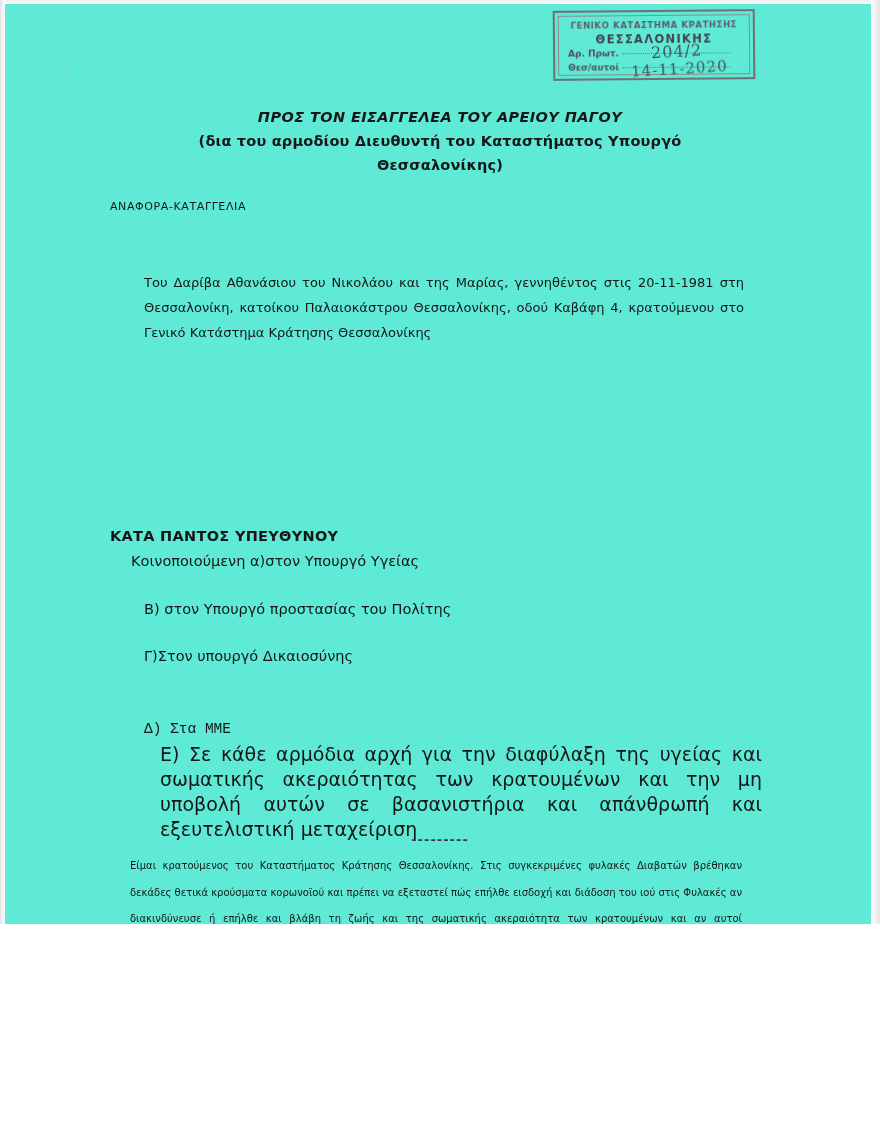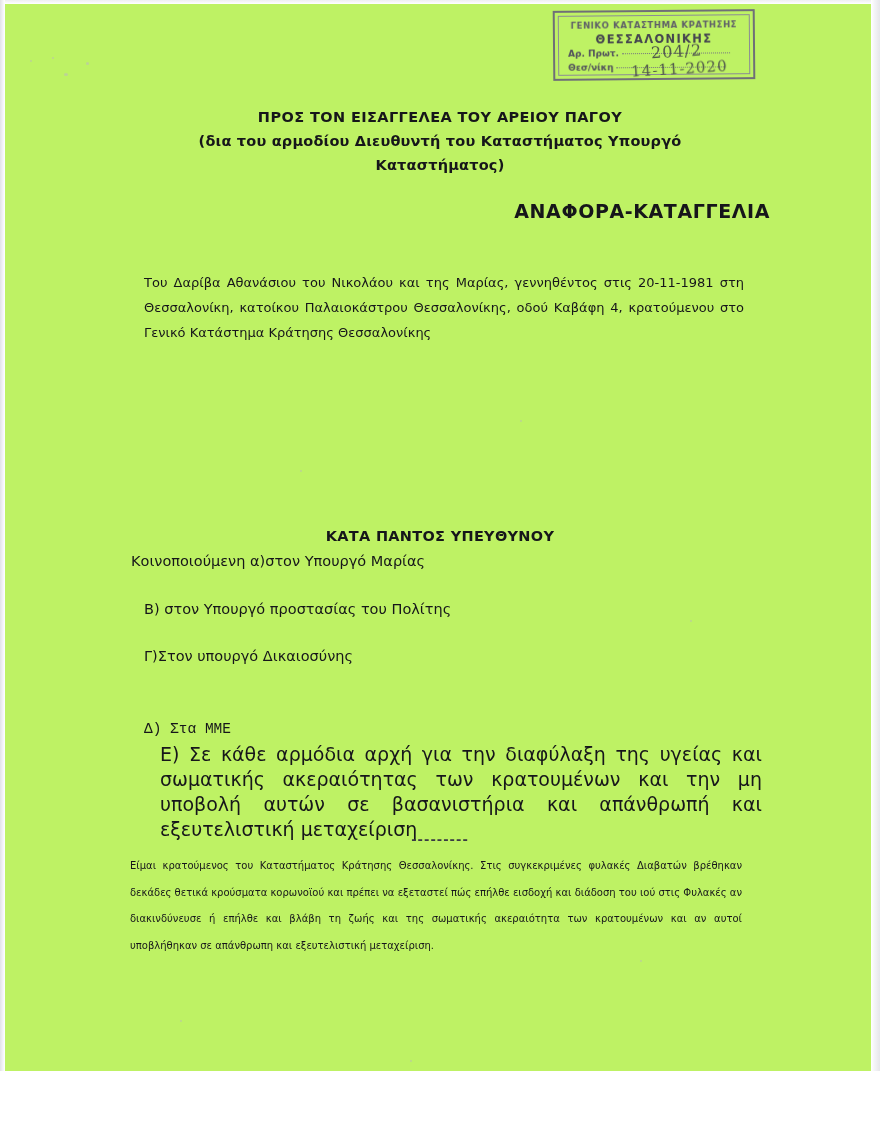--- a/index.html
+++ b/index.html
@@ -3,22 +3,22 @@
 <meta charset="utf-8">
 <style>
   html, body {
     margin: 0;
     padding: 0;
     background: #ffffff;
   }
   .page {
     position: relative;
     width: 880px;
-    height: 1071px;
-    background: #bef264;
+    height: 924px;
+    background: #5eead4;
     overflow: hidden;
     font-family: "DejaVu Sans", "Liberation Sans", sans-serif;
     color: #16161a;
   }
   
   .scan-edge-left {
     position: absolute;
     left: 0; top: 0;
     width: 5px; height: 1124px;
     background: linear-gradient(to right, #e2e2e6, #f7f7f9 70%, #ffffff);
@@ -115,50 +115,50 @@
     position: absolute;
     left: 110px;
     top: 105px;
     width: 660px;
     text-align: center;
     font-weight: bold;
     font-size: 14.5px;
     line-height: 24px;
     letter-spacing: .2px;
   }
-  .title-l1 { letter-spacing: .4px; }
+  .title-l1 { letter-spacing: .4px; font-style: italic; }
   .title-l2, .title-l3 { }
 
   .report-title {
     position: absolute;
     left: 110px;
     top: 200px;
     width: 660px;
-    text-align: right;
-    font-weight: bold;
-    font-size: 19px;
+    text-align: left;
+    font-weight: normal;
+    font-size: 11px;
     letter-spacing: .6px;
   }
 
   .intro-para {
     position: absolute;
     left: 144px;
     top: 270px;
     width: 600px;
     font-size: 13px;
     line-height: 25px;
     text-align: justify;
   }
 
   .against-title {
     position: absolute;
     left: 110px;
     top: 528px;
     width: 660px;
-    text-align: center;
+    text-align: left;
     font-weight: bold;
     font-size: 14.5px;
     letter-spacing: .3px;
   }
 
   .recipient {
     position: absolute;
     left: 144px;
     font-size: 14.5px;
     line-height: 25px;
@@ -233,40 +233,40 @@
   <div class="speckle" style="left:410px;top:1060px;width:2px;height:2px;"></div>
 
   <div class="stamp">
     <div class="stamp-inner">
       <div class="stamp-l1">ΓΕΝΙΚΟ ΚΑΤΑΣΤΗΜΑ ΚΡΑΤΗΣΗΣ</div>
       <div class="stamp-l2">ΘΕΣΣΑΛΟΝΙΚΗΣ</div>
       <div class="stamp-row r1">
         <span>Αρ. Πρωτ.</span><span class="stamp-dots"></span>
       </div>
       <div class="stamp-row r2">
-        <span>Θεσ/νίκη</span><span class="stamp-dots"></span>
+        <span>Θεσ/αυτοί</span><span class="stamp-dots"></span>
       </div>
       <div class="hand h1">204/2</div>
       <div class="hand h2">14-11-2020</div>
     </div>
   </div>
 
   <div class="title-block">
     <div class="title-l1">ΠΡΟΣ ΤΟΝ ΕΙΣΑΓΓΕΛΕΑ ΤΟΥ ΑΡΕΙΟΥ ΠΑΓΟΥ</div>
     <div class="title-l2">(δια του αρμοδίου Διευθυντή του Καταστήματος Υπουργό</div>
-    <div class="title-l3">Καταστήματος)</div>
+    <div class="title-l3">Θεσσαλονίκης)</div>
   </div>
 
   <div class="report-title">ΑΝΑΦΟΡΑ-ΚΑΤΑΓΓΕΛΙΑ</div>
 
   <div class="intro-para">Του Δαρίβα Αθανάσιου του Νικολάου και της Μαρίας, γεννηθέντος στις 20-11-1981 στη Θεσσαλονίκη, κατοίκου Παλαιοκάστρου Θεσσαλονίκης, οδού Καβάφη 4, κρατούμενου στο Γενικό Κατάστημα Κράτησης Θεσσαλονίκης</div>
 
   <div class="against-title">ΚΑΤΑ ΠΑΝΤΟΣ ΥΠΕΥΘΥΝΟΥ</div>
 
-  <div class="recipient r-a">Κοινοποιούμενη α)στον Υπουργό Μαρίας</div>
+  <div class="recipient r-a">Κοινοποιούμενη α)στον Υπουργό Υγείας</div>
   <div class="recipient r-g">Γ)Στον υπουργό Δικαιοσύνης</div>
   <div class="recipient r-b">Β) στον Υπουργό προστασίας του Πολίτης</div>
   <div class="recipient r-d">Δ) Στα ΜΜΕ</div>
   <div class="recipient-e">Ε) Σε κάθε αρμόδια αρχή για την διαφύλαξη της υγείας και σωματικής ακεραιότητας των κρατουμένων και την μη υποβολή αυτών σε βασανιστήρια και απάνθρωπή και εξευτελιστική μεταχείριση</div>
 
   <div class="divider">---------</div>
 
   <div class="closing-para">Είμαι κρατούμενος του Καταστήματος Κράτησης Θεσσαλονίκης. Στις συγκεκριμένες φυλακές Διαβατών βρέθηκαν δεκάδες θετικά κρούσματα κορωνοϊού και πρέπει να εξεταστεί πώς επήλθε εισδοχή και διάδοση του ιού στις Φυλακές αν διακινδύνευσε ή επήλθε και βλάβη  τη ζωής και της σωματικής ακεραιότητα των κρατουμένων και αν αυτοί υποβλήθηκαν σε απάνθρωπη και εξευτελιστική μεταχείριση.</div>
 
   <div class="page-number">1</div>

